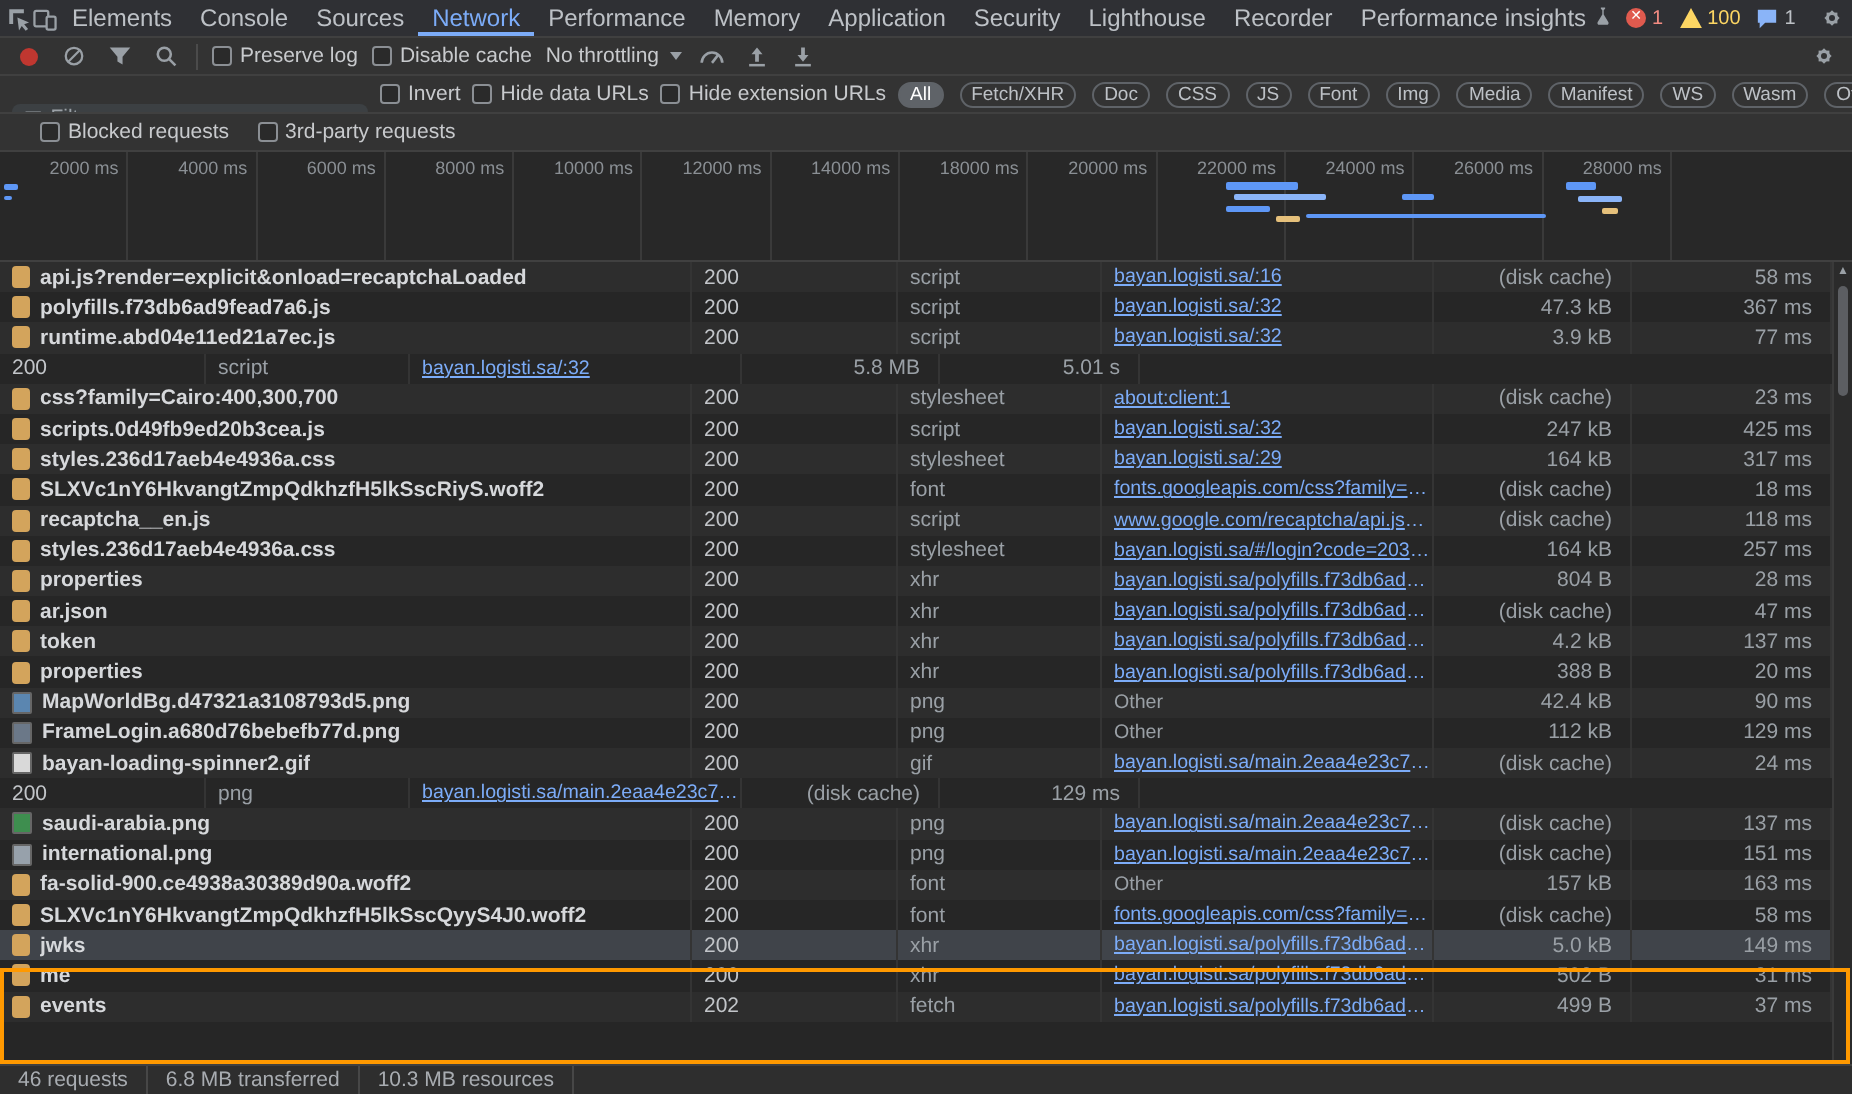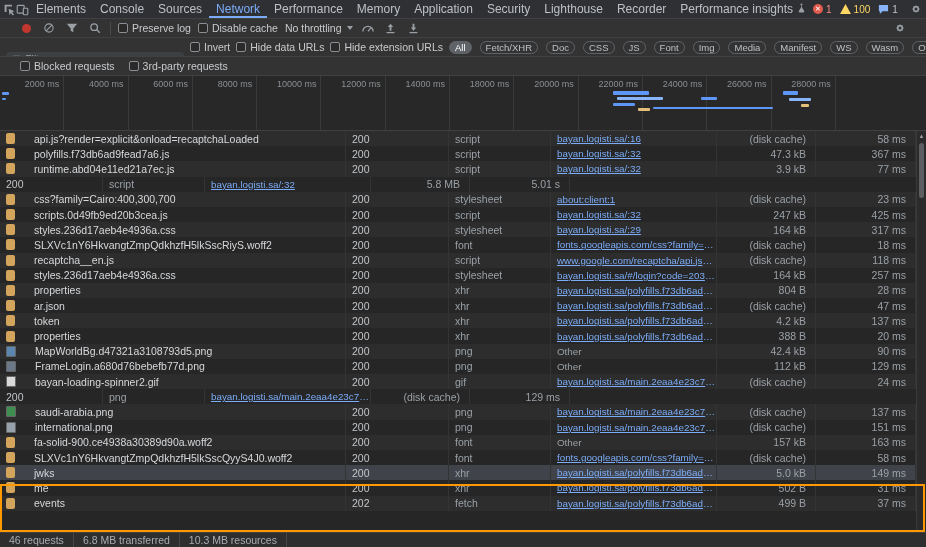--- a/index.html
+++ b/index.html
@@ -23,21 +23,21 @@
   .tabbar-right { margin-left: auto; display: flex; align-items: center; gap: 8px; padding-right: 7px; font-size: 10px; }
   .badge { display: flex; align-items: center; gap: 3px; }
   .err-circle { width: 10px; height: 10px; border-radius: 50%; background: #e05a4e; color: #fff;
                 font-size: 7px; line-height: 10px; text-align: center; display: inline-block; }
   .err-count { color: #f28b82; }
   .warn-count { color: #fdd663; }
   .issue-count { color: #bdc1c6; }
   .glyph { color: #9aa0a6; font-size: 12px; line-height: 1; }
 
   
-  .toolbar { height: 19px; background: #333333; border-bottom: 1px solid #404040; padding: 0 18px; gap: 7px; }
+  .toolbar { height: 19px; background: #333333; border-bottom: 1px solid #404040; padding: 0 6px; gap: 7px; }
   .ticon { width: 16px; height: 16px; display: flex; align-items: center; justify-content: center; flex: 0 0 auto; }
   .rec { width: 9px; height: 9px; border-radius: 50%; background: #c03730; display: inline-block; }
   .divider { width: 1px; height: 13px; background: #4b4b4b; flex: 0 0 auto; }
   .cb { display: flex; align-items: center; gap: 4px; color: #c8cacd; font-size: 10.5px; white-space: nowrap; flex: 0 0 auto; }
   .cb .box { width: 10px; height: 10px; border: 1px solid #8b8f94; border-radius: 2px; background: #2a2a2a; flex: 0 0 auto; }
   .select { display: flex; align-items: center; gap: 5px; color: #c8cacd; font-size: 10.5px; white-space: nowrap; }
   .caret { width: 0; height: 0; border-left: 3.5px solid transparent; border-right: 3.5px solid transparent; border-top: 4px solid #9aa0a6; }
   .push-right { margin-left: auto; }
 
   
@@ -67,21 +67,21 @@
   .grid-header { display: flex; height: 21px; background: #2e2e2e; border-bottom: 1px solid #404040; color: #a8acb1; }
   .hcell { padding: 4px 0 0 6px; border-right: 1px solid #3a3a3a; white-space: nowrap; overflow: hidden; font-size: 11px; }
   .w-name { width: 346px; } .w-status { width: 103px; } .w-type { width: 102px; }
   .w-init { width: 166px; } .w-size { width: 99px; } .w-time { width: 100px; }
   .grid-body { height: 380px; overflow: hidden; }
   .trow { display: flex; height: 15.2px; align-items: center; }
   .trow:nth-child(odd) { background: #2d2d2d; }
   .trow.sel { background: #40444a; }
   .cell { height: 100%; display: flex; align-items: center; border-right: 1px solid #343434;
           overflow: hidden; white-space: nowrap; padding-left: 6px; font-size: 10.5px; }
-  .c-name { color: #d6d8db; gap: 19px; }
+  .c-name { color: #d6d8db; gap: 5px; font-weight: bold; }
   .c-name .txt { overflow: hidden; text-overflow: ellipsis; }
   .c-status { color: #c2c5c9; }
   .c-type { color: #9aa0a6; }
   .c-init { font-size: 9.8px; }
   .c-size, .c-time { justify-content: flex-end; padding-right: 9px; padding-left: 0; color: #9aa0a6; }
   .link { color: #7cacf8; text-decoration: underline; overflow: hidden; text-overflow: ellipsis; }
   .init-plain { color: #9aa0a6; }
   .ricon { flex: 0 0 auto; width: 9px; height: 11px; border-radius: 2px; background: #d3a45c; }
   .ricon.thumb { width: 10px; height: 11px; border-radius: 1px; border: 1px solid #666; }
 

